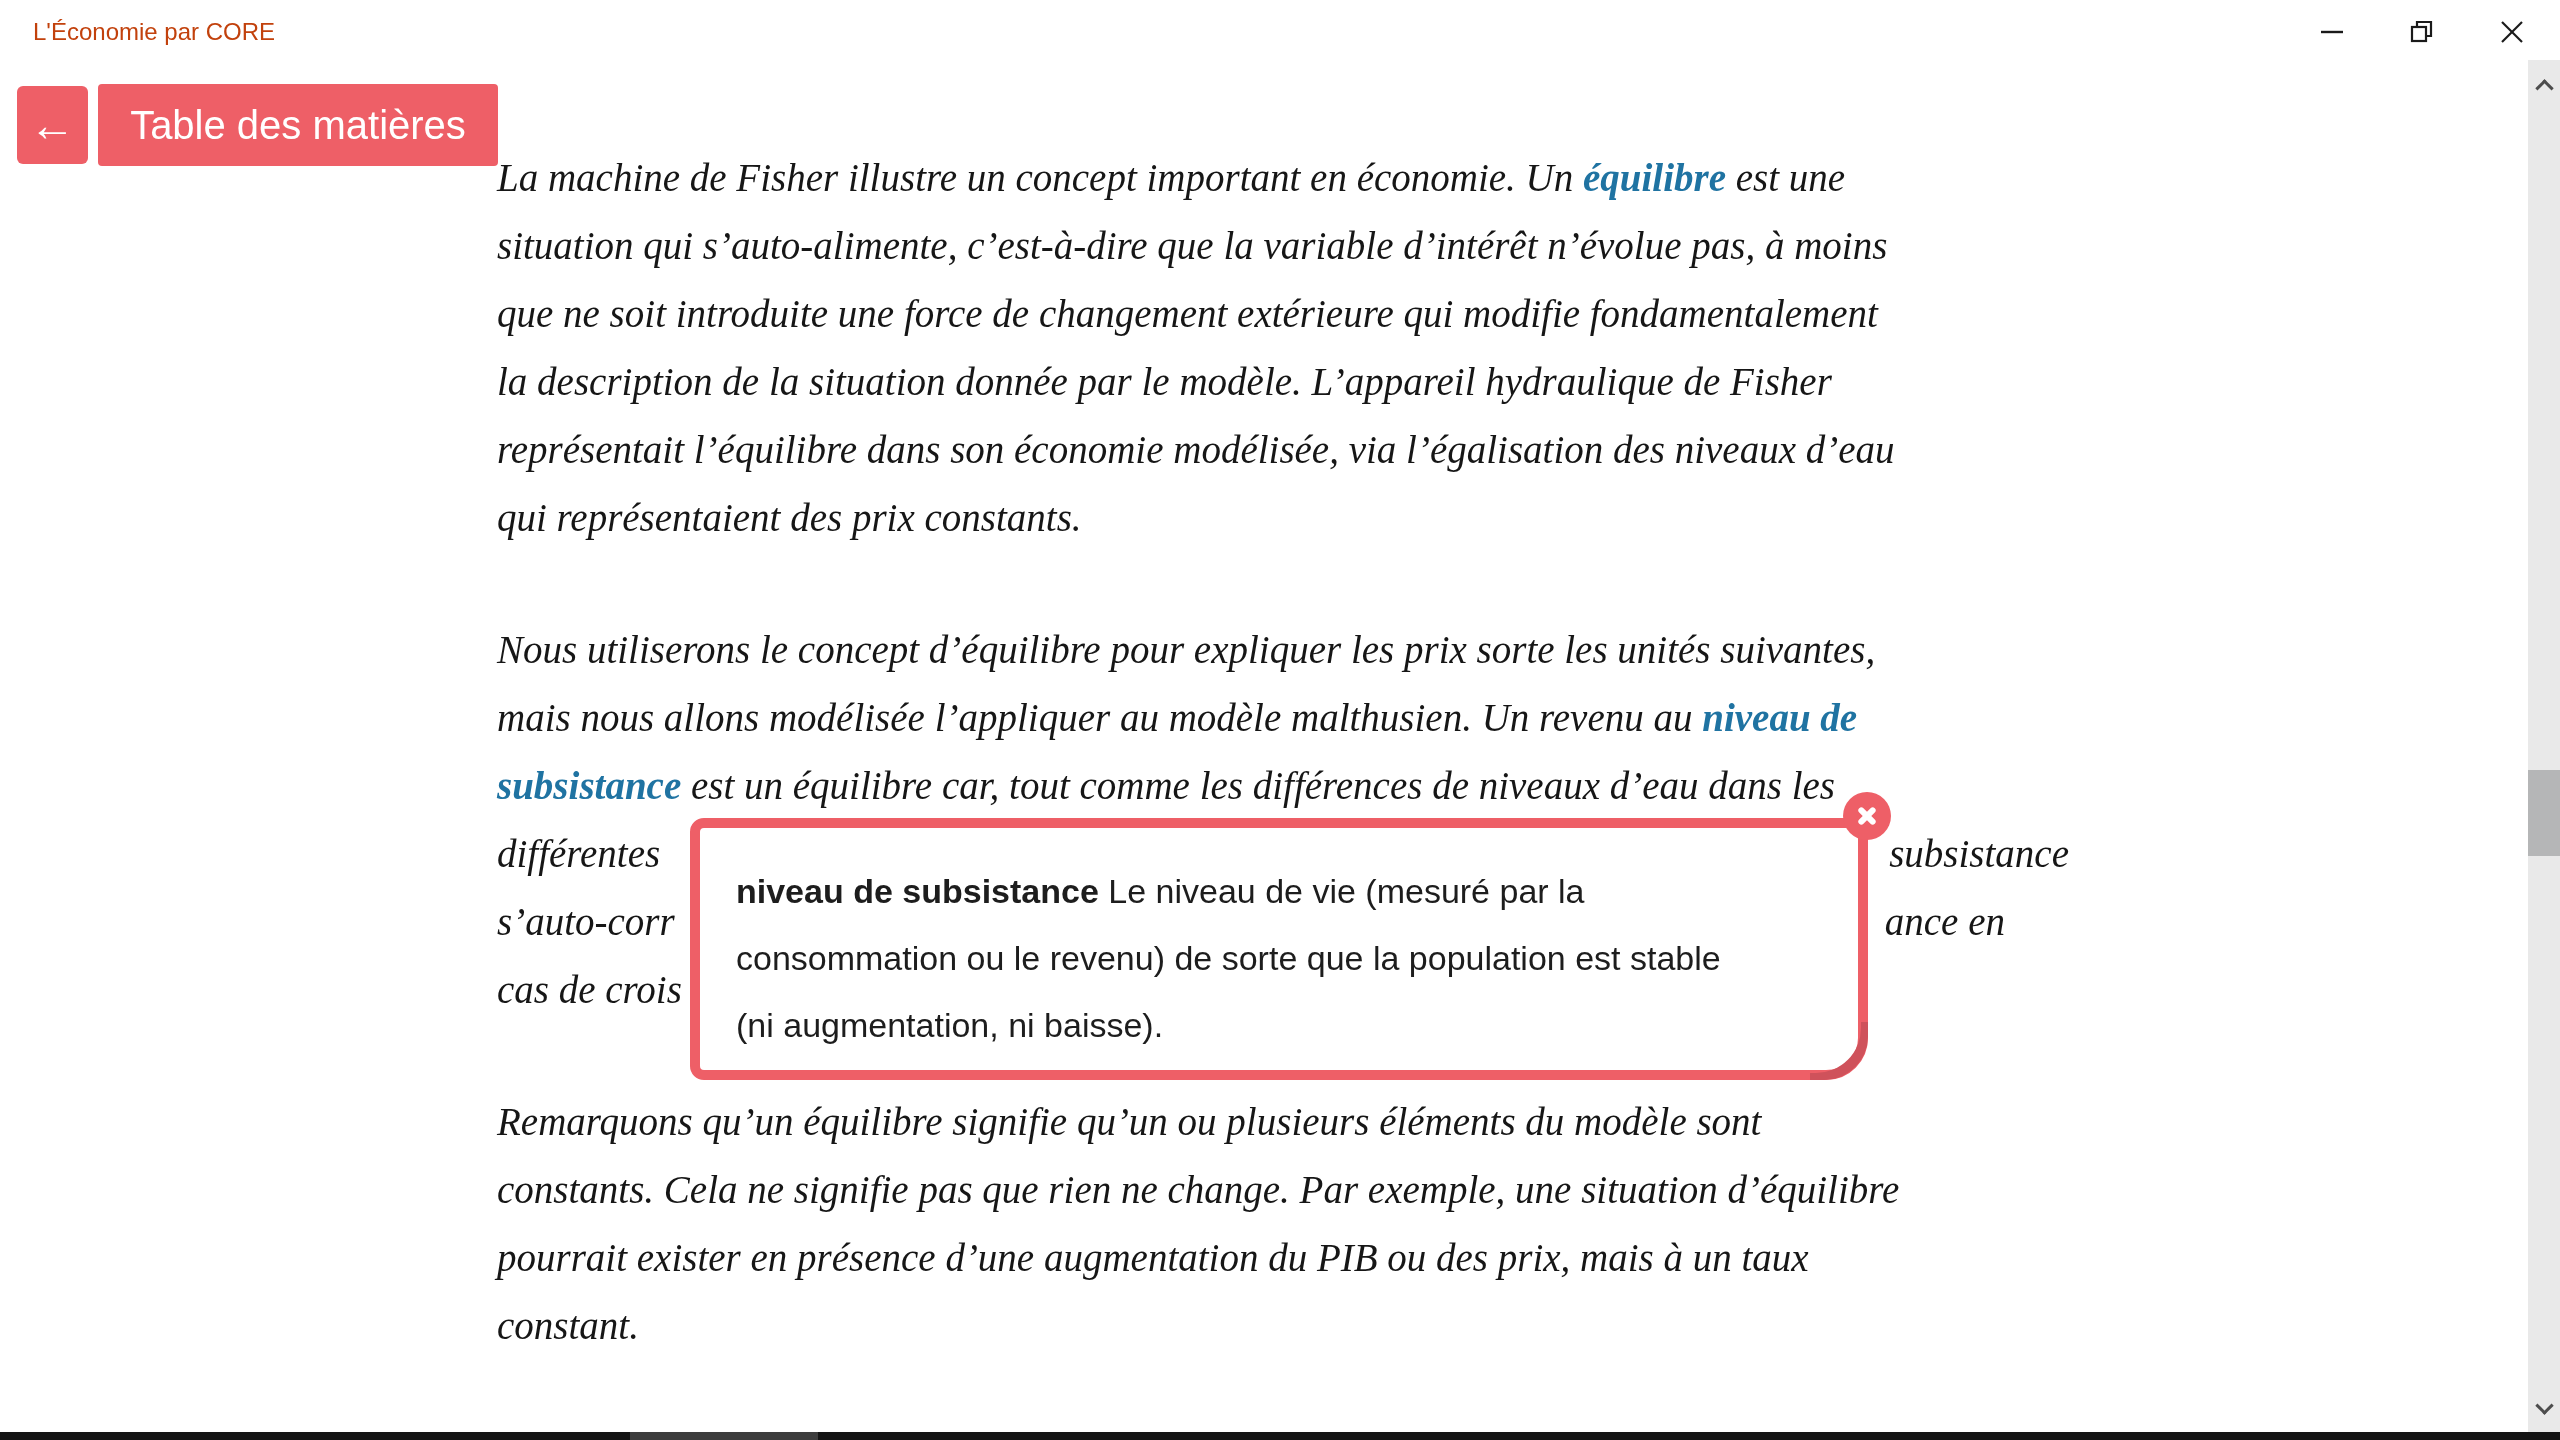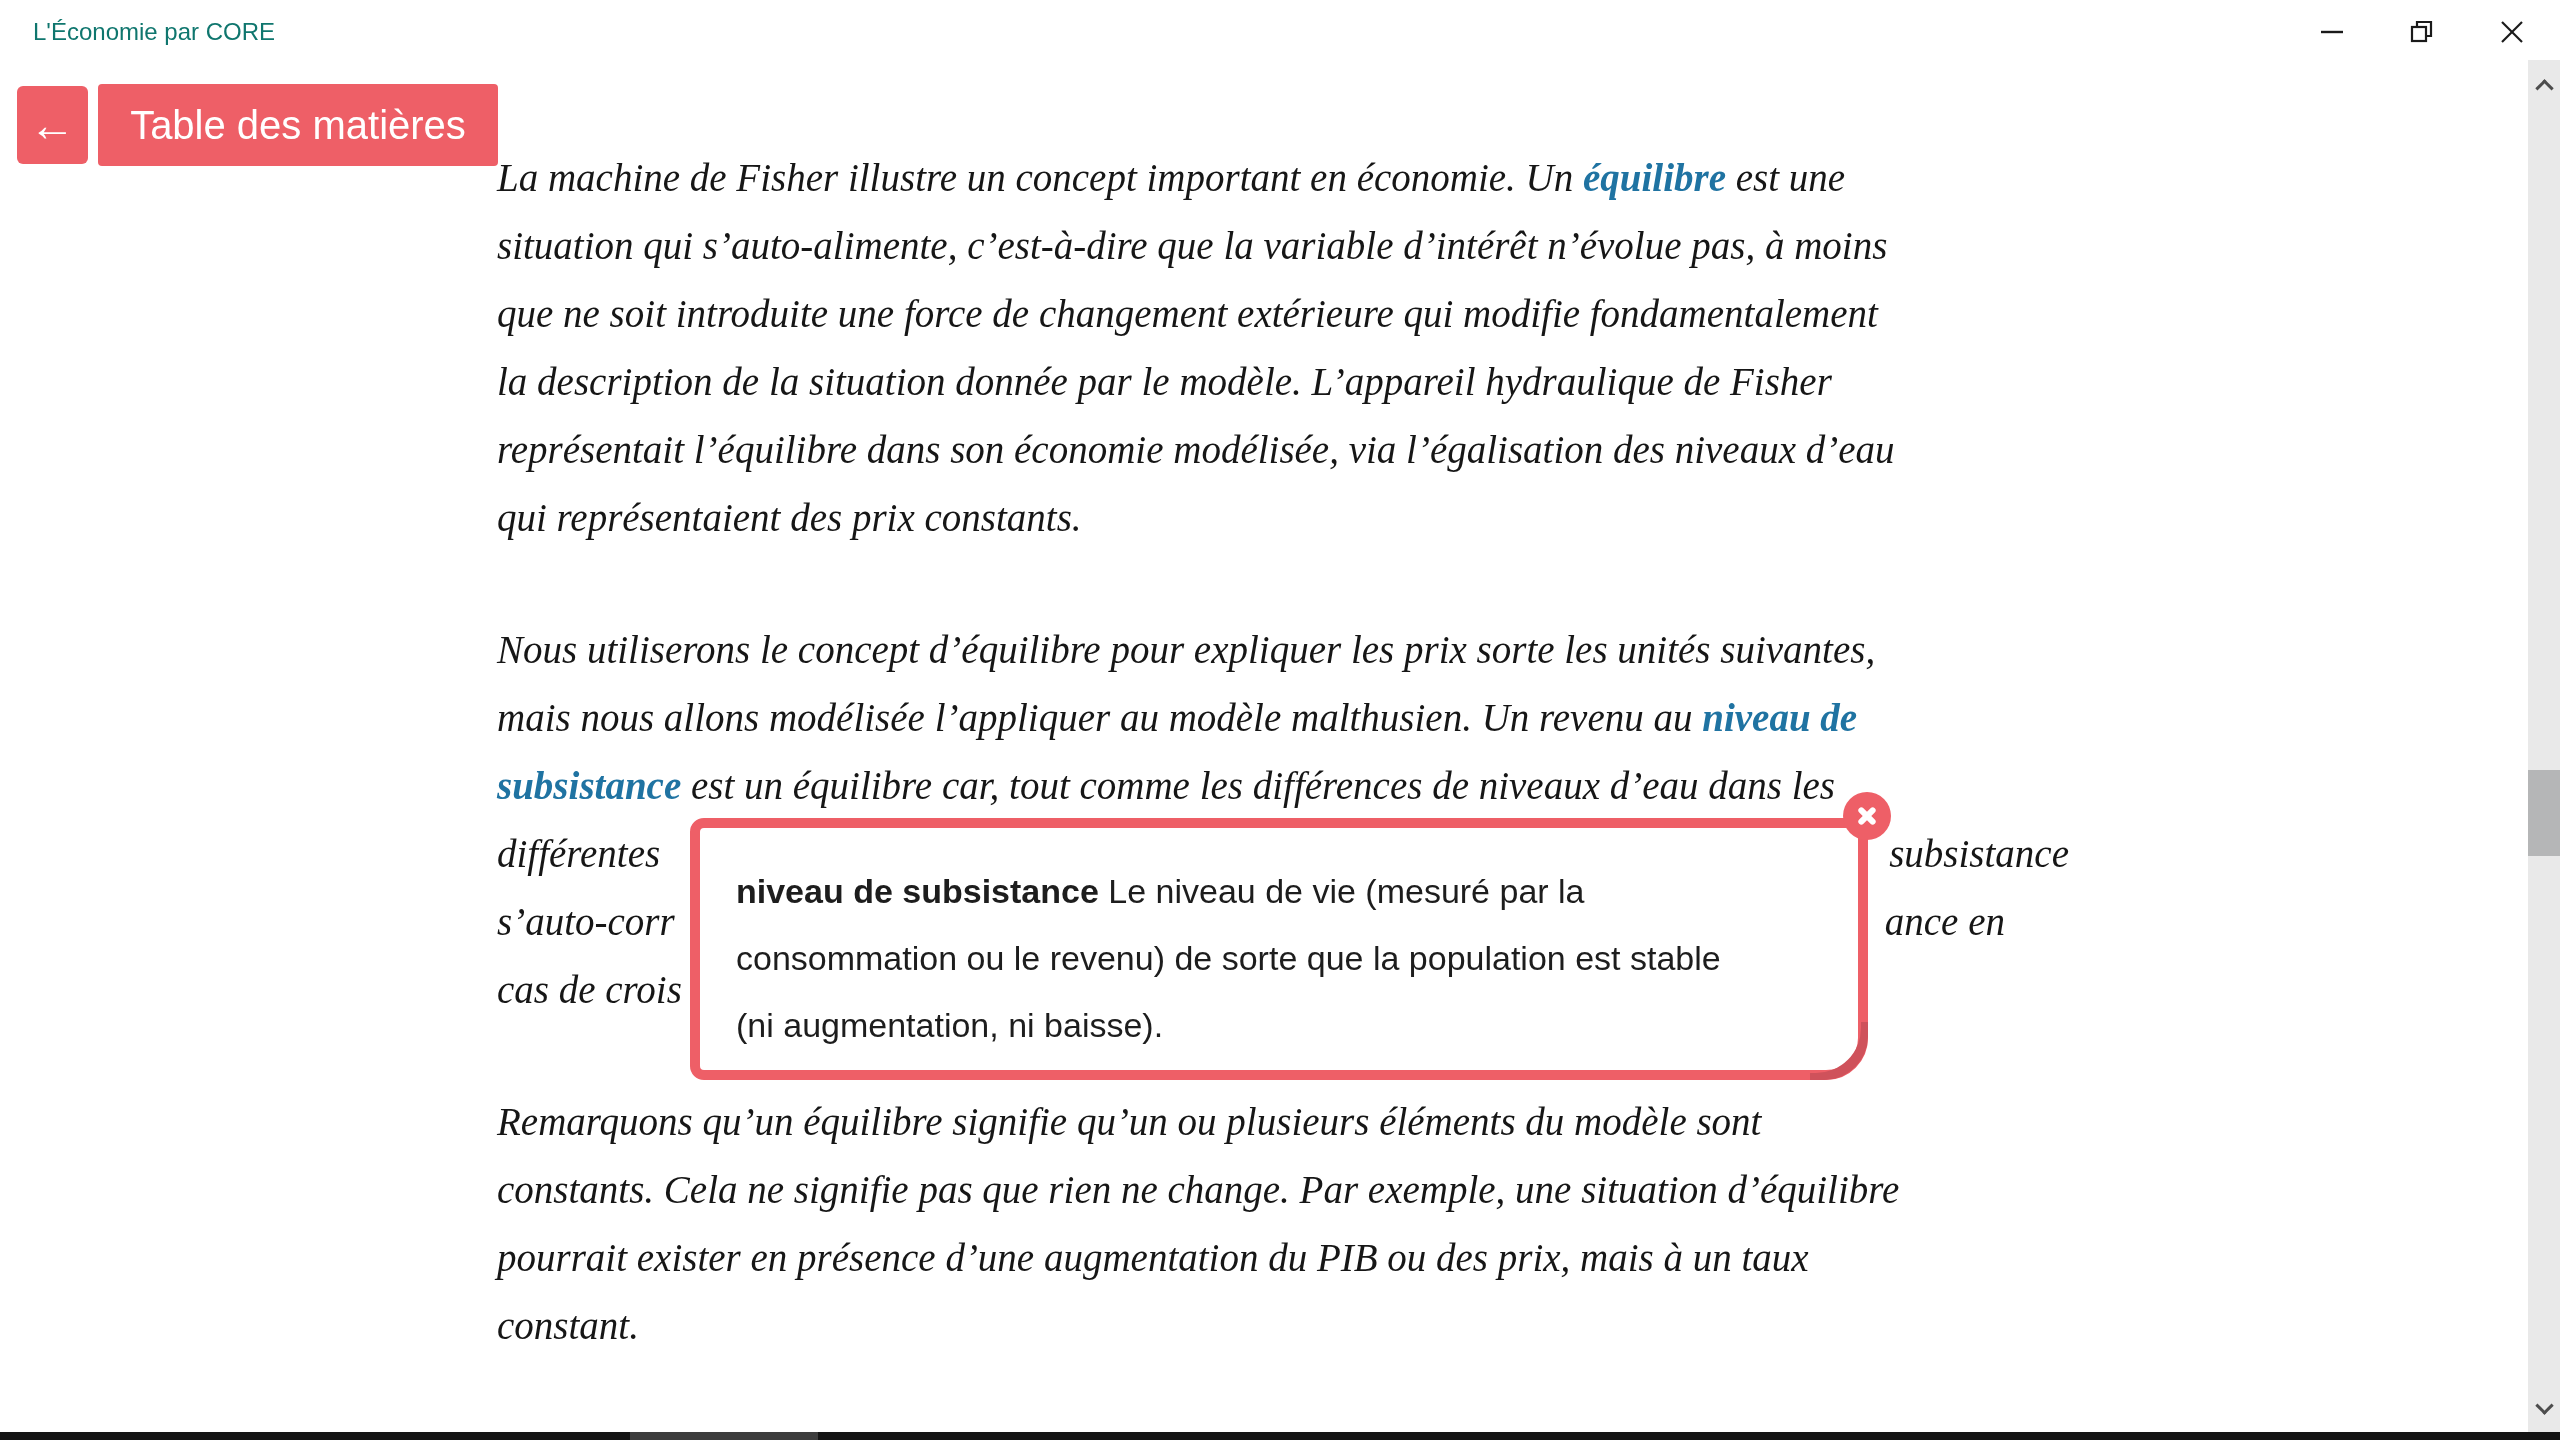--- a/index.html
+++ b/index.html
@@ -4,21 +4,21 @@
 <style>
   * { margin:0; padding:0; box-sizing:border-box; }
   html,body { width:2560px; height:1440px; }
   body {
     position:relative; overflow:hidden; background:#ffffff;
     font-family:"Liberation Sans", sans-serif;
   }
   
   .titlebar-title {
     position:absolute; left:33px; top:18px;
-    font-size:24px; color:#0f766e;
+    font-size:24px; color:#c2410c;
   }
   .win-controls {
     position:absolute; top:10px; right:28px;
     display:flex; gap:50px;
   }
   .wc-btn {
     width:40px; height:44px; background:transparent; border:none;
     display:flex; align-items:center; justify-content:center; cursor:pointer;
   }
   .wc-btn svg { display:block; }

